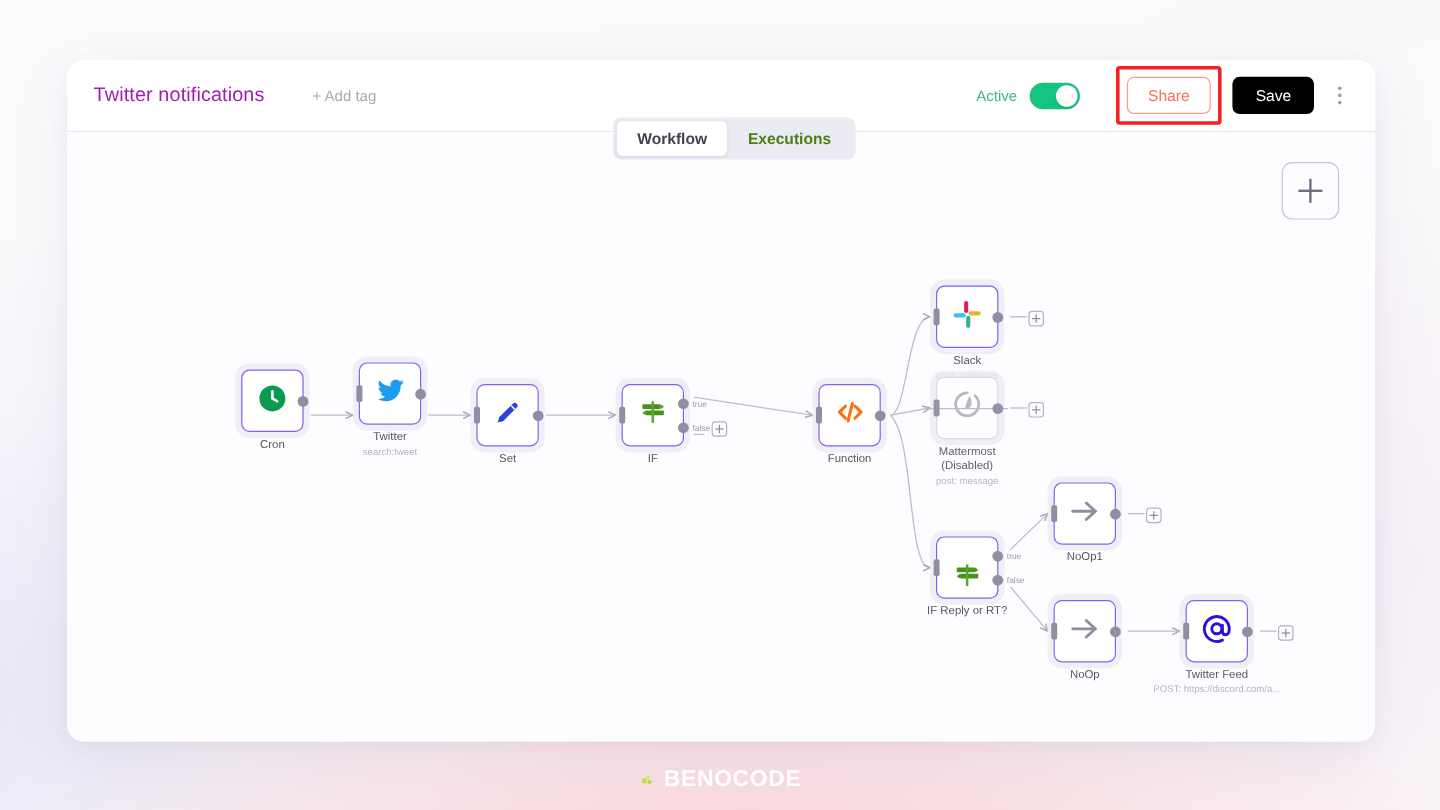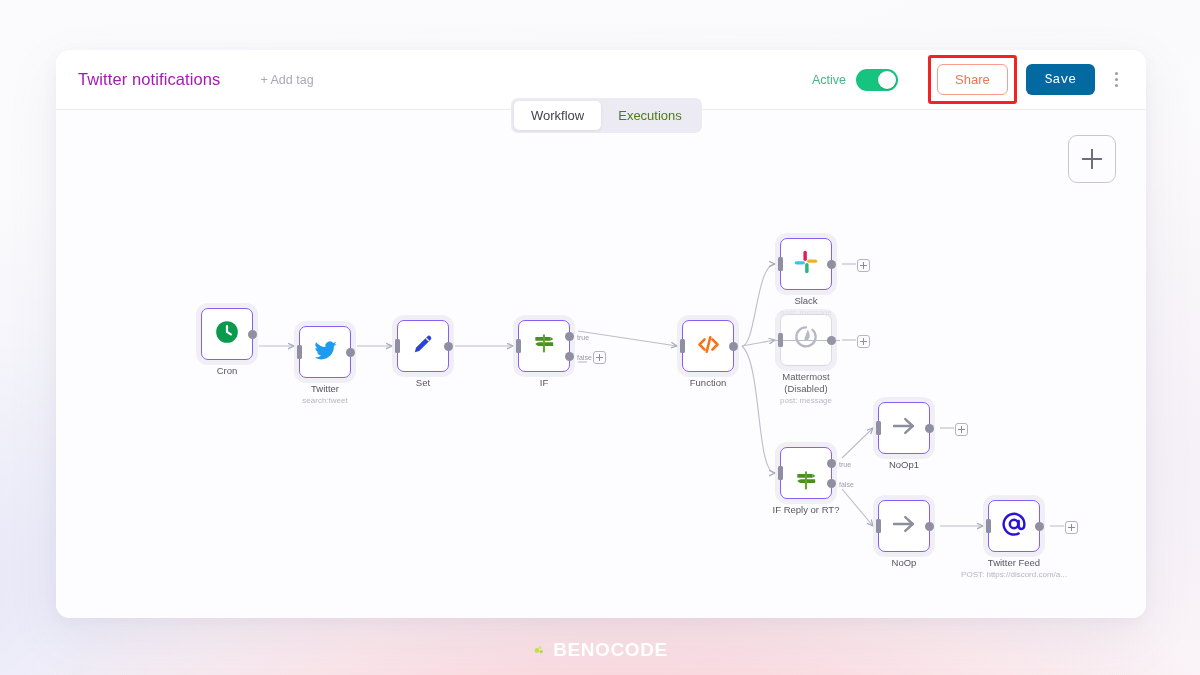--- a/index.html
+++ b/index.html
@@ -96,24 +96,24 @@
     color: #fb6f58;
     font-size: 13px;
     font-family: "Liberation Sans", sans-serif;
     border-radius: 6px;
     padding: 7px 17px;
     cursor: pointer;
     white-space: nowrap;
   }
   .btn-save {
     border: none;
-    background: #0369a1;
+    background: #000000;
     color: #fff;
     font-size: 13px;
-    font-family: Liberation Mono, monospace;
+    font-family: Liberation Sans, sans-serif;
     border-radius: 6px;
     padding: 8px 19px;
     cursor: pointer;
     margin-left: 9px;
     white-space: nowrap;
     text-align: center;
   }
   .kebab {
     margin-left: 13px;
     margin-right: 4px;
@@ -127,20 +127,21 @@
 
   
   .tabs {
     position: absolute;
     left: 455px; top: 48px;
     display: flex;
     background: #eceaf3;
     border-radius: 7px;
     padding: 3px;
     z-index: 6;
+    font-weight: bold;
   }
   .tab {
     font-size: 13px;
     padding: 7px 17px;
     border-radius: 5px;
     color: #4d7c0f;
     cursor: pointer;
     white-space: nowrap;
   }
   .tab.active {
@@ -349,21 +350,21 @@
       <span>
         <svg width="26" height="26" viewBox="0 0 24 24">
             <circle cx="12" cy="12" r="10" fill="#0a9a4e"></circle>
             <path d="M12 6.5V12l3.6 2.2" stroke="#fff" stroke-width="2" stroke-linecap="round" fill="none"></path>
           </svg>
       </span>
       <span class="port out"></span>
       <span class="node-label">Cron</span>
     </div>
 
-    <div class="node" style="left:243px; top:216px;">
+    <div class="node" style="left:243px; top:192px;">
       <span>
         <svg width="27" height="27" viewBox="0 0 24 24">
             <path fill="#1d9bf0" d="M22 5.9a8 8 0 01-2.3.6 4 4 0 001.8-2.2 8 8 0 01-2.6 1 4 4 0 00-6.9 3.6A11.4 11.4 0 013.7 4.6a4 4 0 001.2 5.4 4 4 0 01-1.8-.5 4 4 0 003.2 4 4 4 0 01-1.8.1 4 4 0 003.7 2.8A8 8 0 012 18.1a11.3 11.3 0 006.1 1.8c7.4 0 11.4-6.1 11.4-11.4v-.5A8 8 0 0022 5.9z"></path>
           </svg>
       </span>
       <span class="port in"></span>
       <span class="port out"></span>
       <span class="node-label">
         <span>Twitter</span>
         <div class="node-sub">search:tweet</div>

